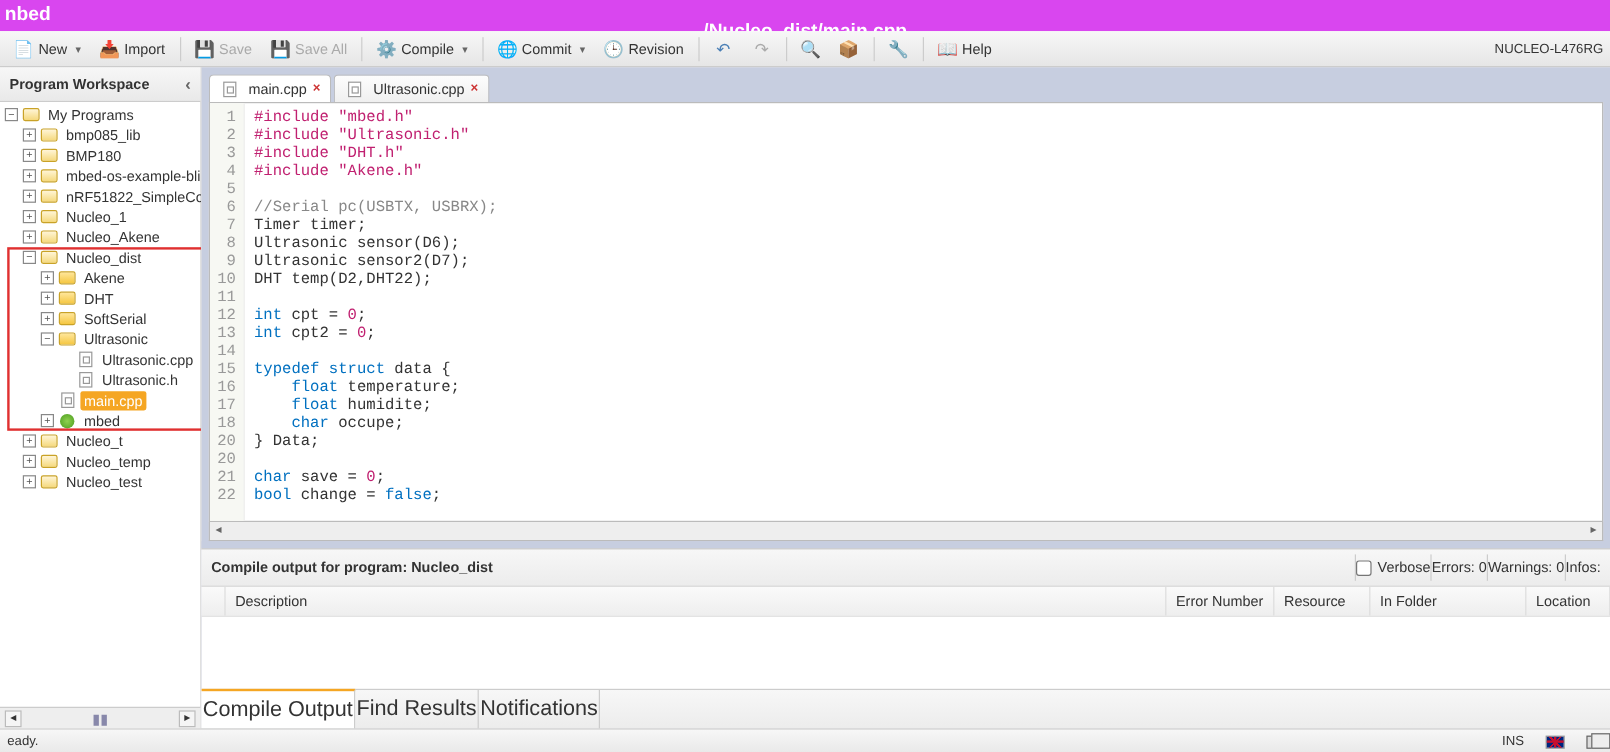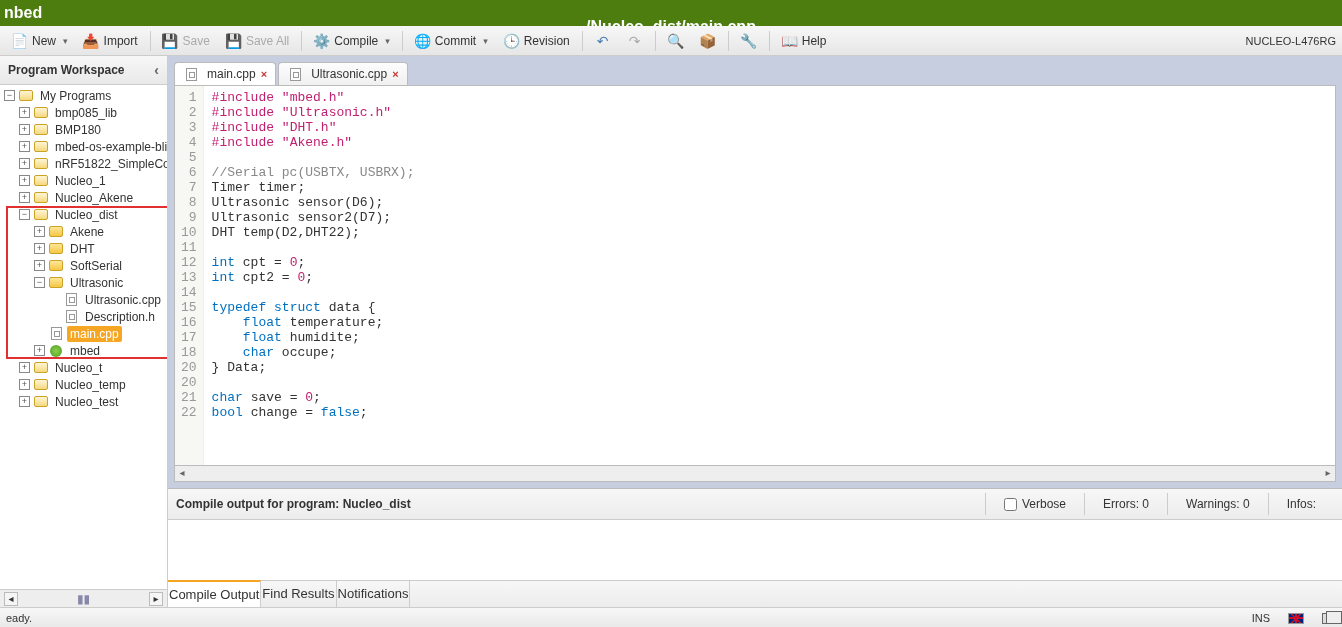--- a/index.html
+++ b/index.html
@@ -1,20 +1,20 @@
 <!DOCTYPE html>
 <html><head>
 <meta charset="utf-8">
 <style>
 * { box-sizing: border-box; margin: 0; padding: 0; }
 body { font-family: Arial, sans-serif; font-size: 12px; color: #333; background: #fff; overflow: hidden; }
 .app { width: 1342px; height: 627px; display: flex; flex-direction: column; }
 
 
-.titlebar { background: #4d7c0f; color: #fff; height: 26px; display: flex; align-items: center; font-weight: bold; font-size: 16px; }
+.titlebar { background: #d946ef; color: #fff; height: 26px; display: flex; align-items: center; font-weight: bold; font-size: 16px; }
 .titlebar .logo { padding-left: 4px; }
 .titlebar .path { position: absolute; left: 50%; transform: translateX(-50%); margin-top: 28px; }
 
 
 .toolbar { background: linear-gradient(#f7f7f7,#e6e6e6); height: 30px; border-bottom: 1px solid #ccc; display: flex; align-items: center; padding: 0 4px; position: relative; }
 .tbtn { display: flex; align-items: center; padding: 3px 6px; margin: 0 1px; cursor: pointer; border: 1px solid transparent; border-radius: 2px; gap: 4px; }
 .tbtn.disabled { color: #aaa; cursor: default; }
 .tsep { width: 1px; height: 20px; background: #ccc; margin: 0 4px; }
 .drop { font-size: 9px; margin-left: 3px; color: #666; }
 .icon { width: 16px; height: 16px; display: inline-flex; align-items: center; justify-content: center; font-size: 14px; }
@@ -60,28 +60,28 @@
 .cmt { color: #888; }
 .num { color: #c02070; }
 .editor-hscroll { height: 16px; background: #eee; border: 1px solid #bbb; border-top: none; margin: 0 6px; display: flex; align-items: center; justify-content: space-between; }
 .editor-hscroll .arrow { width: 14px; height: 14px; text-align: center; font-size: 10px; line-height: 12px; color: #666; cursor: pointer; }
 
 
 .compile-sep { height: 6px; background: #c7cee0; }
 .compile-panel { background: #fff; border-top: 1px solid #bbb; margin: 0 0 0 0; }
 .compile-head { display: flex; align-items: center; justify-content: space-between; background: linear-gradient(#f7f7f7,#ececec); border-bottom: 1px solid #ccc; padding: 4px 8px; font-weight: bold; }
 .compile-stats { display: flex; gap: 0; font-weight: normal; }
-.stat { border-left: 1px solid #ccc; padding: 4px 18px; display: flex; align-items: center; gap: 5px; }
+.stat { border-left: 1px solid #ccc; padding: 4px 0; display: flex; align-items: center; gap: 5px; }
 .stat input[type=checkbox]{ margin:0; }
 .grid-head { display: flex; background: linear-gradient(#fafafa,#eee); border-bottom: 1px solid #ddd; }
 .grid-head div { padding: 5px 8px; border-right: 1px solid #ddd; font-size: 12px; }
 .grid-body { height: 60px; }
 
 .bottom-tabs { display: flex; border-top: 1px solid #ccc; background: linear-gradient(#f7f7f7,#ececec); }
-.btab { padding: 5px 1px; border-right: 1px solid #ccc; cursor: pointer; font-size: 13px; }
+.btab { padding: 5px 1px; border-right: 1px solid #ccc; cursor: pointer; font-size: 18px; }
 .btab.active { background: #fff; border-top: 2px solid #f5a623; margin-top: -1px; }
 
 
 .status { height: 20px; background: linear-gradient(#f7f7f7,#e9e9e9); border-top: 1px solid #ccc; display: flex; align-items: center; padding: 0 6px; font-size: 11px; justify-content: space-between; }
 .status .right { display: flex; gap: 18px; align-items: flex-end; }
 .flag { width: 16px; height: 11px; background: linear-gradient(#fff 33%, #fff 33%); border: 1px solid #999; position: relative; display:inline-block;}
 .flag::before{content:"";position:absolute;inset:0;background:
   linear-gradient(#c8102e,#c8102e) center/100% 2px no-repeat,
   linear-gradient(#c8102e,#c8102e) center/2px 100% no-repeat,
   linear-gradient(45deg,transparent 45%,#c8102e 45%,#c8102e 55%,transparent 55%),
@@ -257,21 +257,21 @@
             <span class="tree-icon">
               <span class="file-ico"></span>
             </span>
             <span class="node-label">Ultrasonic.cpp</span>
           </div>
           <div class="tree-node" style="padding-left: 49px;">
             <span class="tree-blank"></span>
             <span class="tree-icon">
               <span class="file-ico"></span>
             </span>
-            <span class="node-label">Description.h</span>
+            <span class="node-label">Ultrasonic.h</span>
           </div>
           <div class="tree-node" style="padding-left: 34px;">
             <span class="tree-blank"></span>
             <span class="tree-icon">
               <span class="file-ico"></span>
             </span>
             <span class="node-label sel">main.cpp</span>
           </div>
           <div class="tree-node" style="padding-left: 34px;">
             <span class="tree-toggle">+</span>
@@ -367,20 +367,28 @@
           <div class="compile-stats">
             <label class="stat">
                 <input type="checkbox" style="">
                 <span>Verbose</span>
               </label>
             <div class="stat">Errors: 0</div>
             <div class="stat">Warnings: 0</div>
             <div class="stat">Infos:</div>
           </div>
         </div>
+        <div class="grid-head">
+          <div style="width:20px"></div>
+          <div style="flex:1">Description</div>
+          <div style="width:90px">Error Number</div>
+          <div style="width:80px">Resource</div>
+          <div style="width:130px">In Folder</div>
+          <div style="width:70px">Location</div>
+        </div>
         <div class="grid-body"></div>
         <div class="bottom-tabs" id="btabs">
             <div class="btab active">Compile Output</div>
             <div class="btab">Find Results</div>
             <div class="btab">Notifications</div>
           </div>
       </div>
     </div>
   </div>
 

